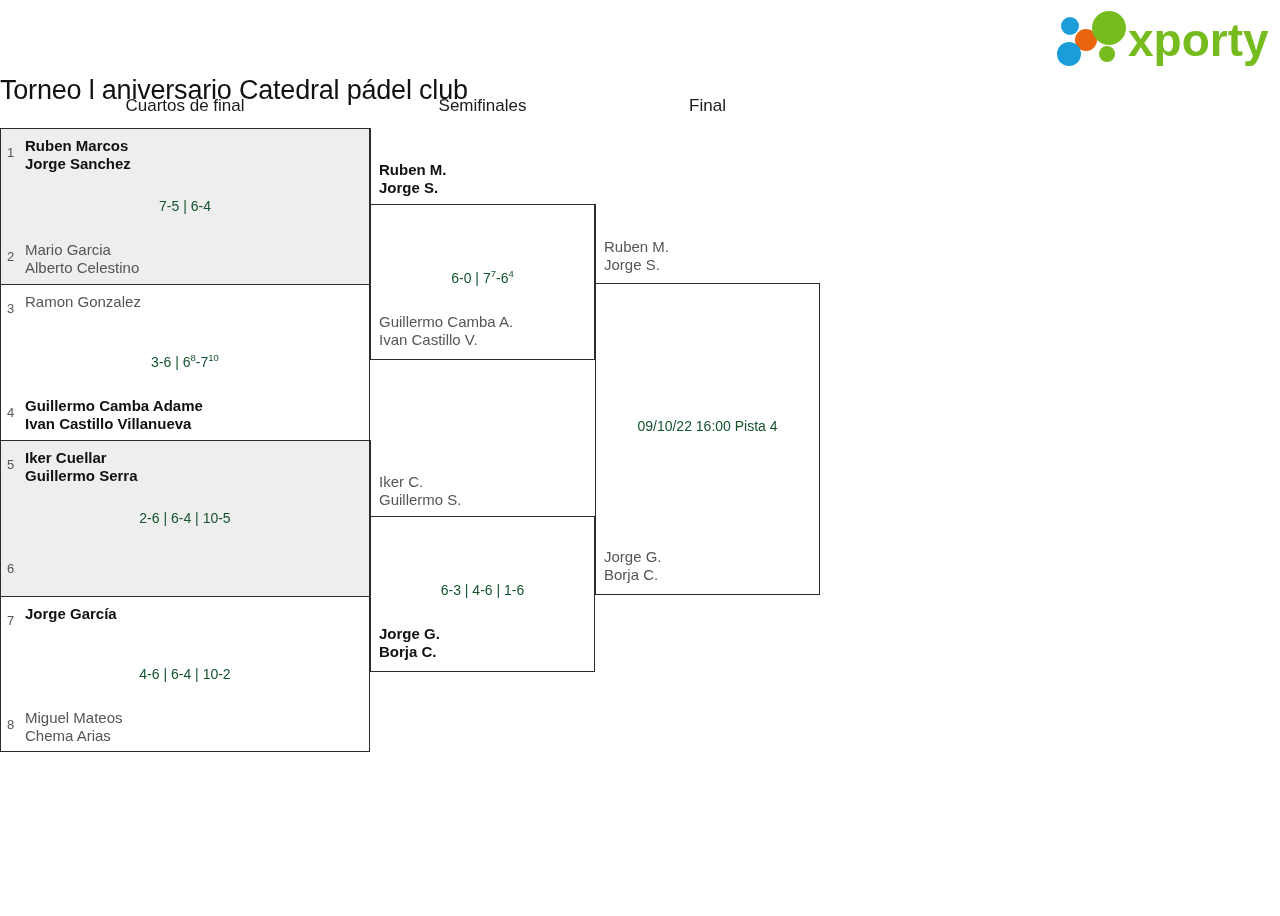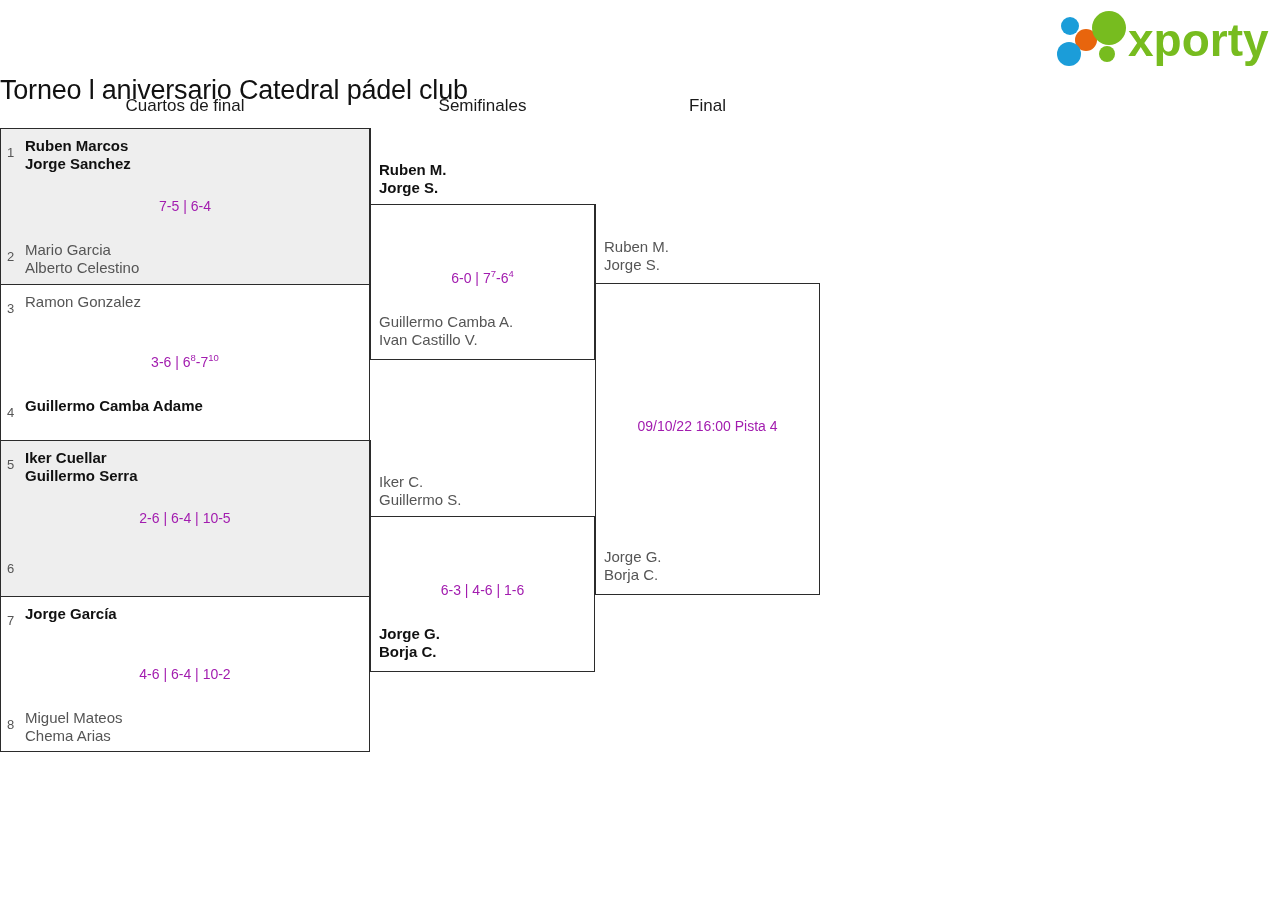--- a/index.html
+++ b/index.html
@@ -63,21 +63,21 @@
     font-size: 15px; line-height: 18px;
   }
   .team.top { top: 8px; }
   .team.bot { top: 112px; }
   .team .ln { display: block; white-space: nowrap; }
   .winner { color: #111; font-weight: 700; }
   .loser  { color: #555; font-weight: 400; }
 
   .score {
     position: absolute; left: 0; right: 0; top: 68px;
-    text-align: center; font-size: 14px; color: #a21caf;
+    text-align: center; font-size: 14px; color: #14532d;
     line-height: 18px;
   }
   .score sup { font-size: 9.5px; vertical-align: super; line-height: 0; }
 
   
   .r2 {
     left: 370px; width: 225px; height: 156px;
     border: 1px solid #2b2b2b;
   }
   .r2 .team.top { top: -44px; }
@@ -149,20 +149,21 @@
 
     <div class="match r1" style="top:156px;">
       <span class="seed top">3</span>
       <div class="team top loser">
         <span class="ln">Ramon Gonzalez</span>
       </div>
       <div class="score">3-6 | 6<sup>8</sup>-7<sup>10</sup></div>
       <span class="seed bot">4</span>
       <div class="team bot winner">
         <span class="ln">Guillermo Camba Adame</span>
+        <span class="ln">Ivan Castillo Villanueva</span>
       </div>
     </div>
 
     <div class="match r1 shaded" style="top:312px;">
       <span class="seed top">5</span>
       <div class="team top winner">
         <span class="ln">Iker Cuellar</span>
         <span class="ln">Guillermo Serra</span>
       </div>
       <div class="score">2-6 | 6-4 | 10-5</div>

